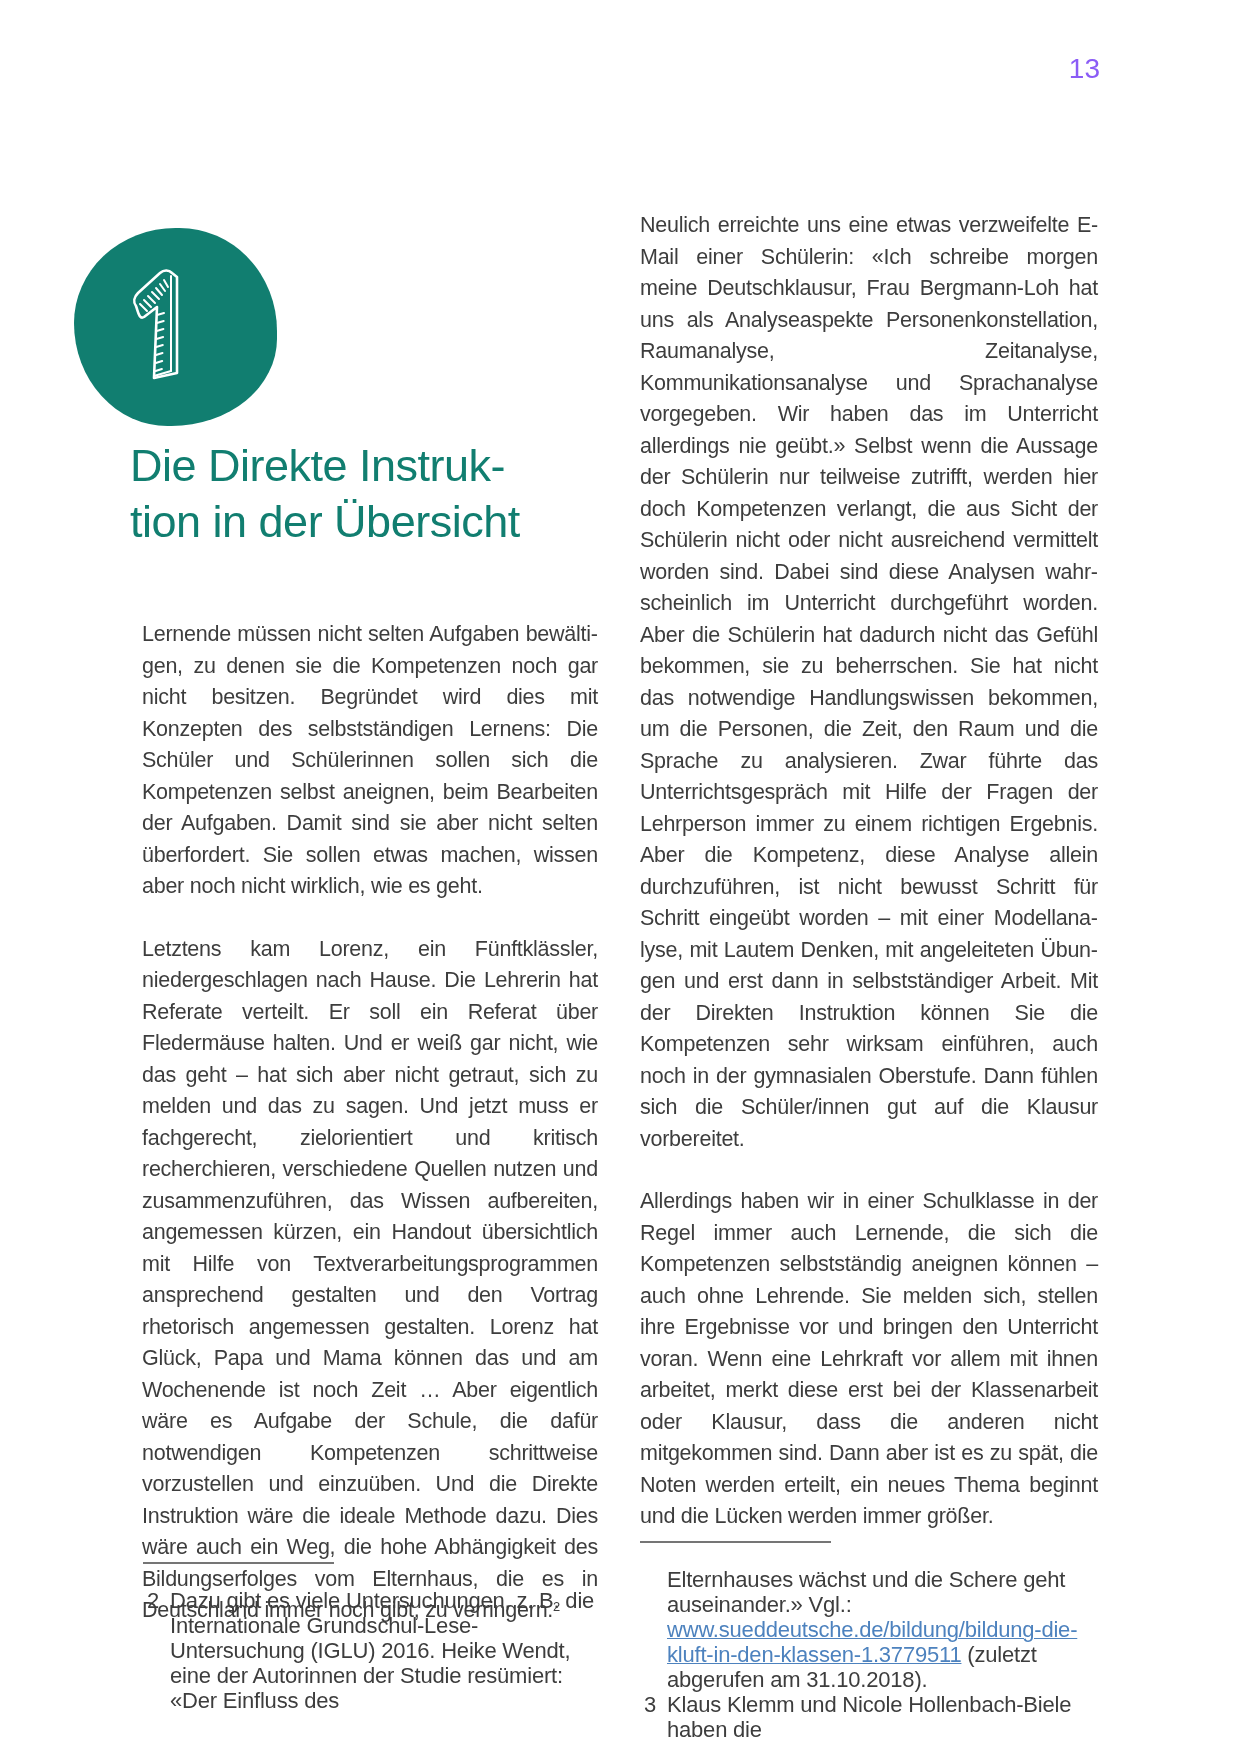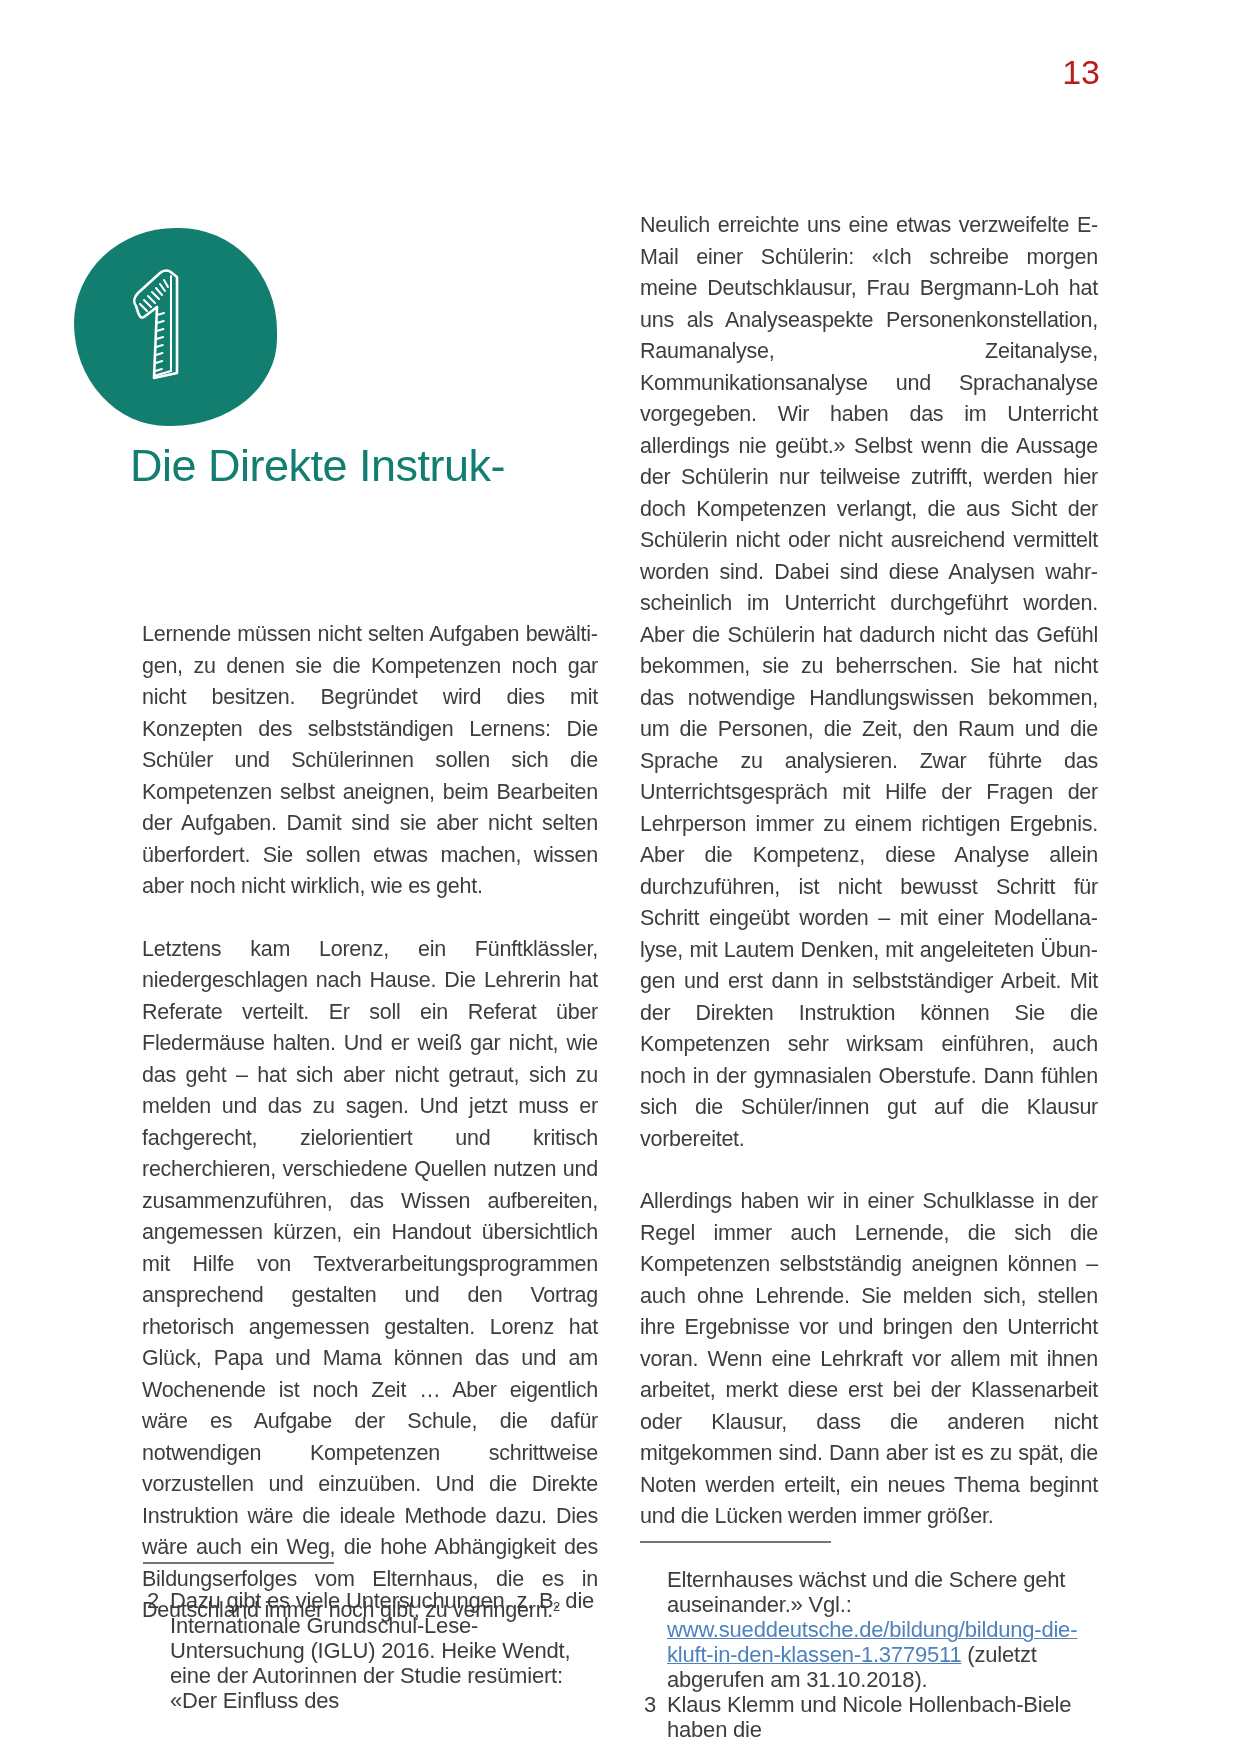--- a/index.html
+++ b/index.html
@@ -11,23 +11,23 @@
     font-family: "Liberation Sans", sans-serif;
     color: #3d3d3d;
     overflow: hidden;
   }
   .page-number {
     position: absolute;
     top: 53px;
     left: 960px;
     width: 140px;
     text-align: right;
-    font-size: 34px;
+    font-size: 28px;
     font-weight: 400;
-    color: #b91c1c;
+    color: #8b5cf6;
   }
   .chapter-badge {
     position: absolute;
     left: 74px;
     top: 228px;
     width: 203px;
     height: 198px;
     background: #117e70;
     border-radius: 51% 49% 53% 47% / 49% 53% 45% 53%;
     display: flex;
@@ -109,20 +109,21 @@
         <path d="M58,15 L58,110" stroke-width="2"></path>
         <path d="M58,110 L41,115" stroke-width="2"></path>
         <path stroke-width="2" d="M27,43 L34,50 M31,39 L38,46 M35,35 L42,42 M39,31 L46,38 M43,27 L49,34 M47,23 L52,30 M51,19 L55,26"></path>
         <path stroke-width="2" d="M44,54 L51,52 M43.8,62 L50.7,60 M43.6,70 L50.4,68 M43.4,78 L50.1,76 M43.2,86 L49.8,84 M43,94 L49.5,92 M42.8,102 L49.2,100 M42.6,110 L48.9,108"></path>
       </g>
     </svg>
   </div>
 
   <h1 class="chapter-title">
     <span class="line">Die Direkte Instruk-</span>
+    <span class="line">tion in der Übersicht</span>
   </h1>
 
   <div class="col col-left">
     <p><span>Lernende müssen nicht selten Aufgaben bewälti­gen, zu denen sie die Kompetenzen noch gar nicht besitzen. Begründet wird dies mit Konzepten des selbstständigen Lernens: Die Schüler und Schüle­rinnen sollen sich die Kompetenzen selbst aneignen, beim Bearbeiten der Aufgaben. Damit sind sie aber nicht selten überfordert. Sie sollen etwas machen, wissen aber noch nicht wirklich, wie es geht.</span></p>
     <p><span>Letztens kam Lorenz, ein Fünftklässler, niederge­schlagen nach Hause. Die Lehrerin hat Referate verteilt. Er soll ein Referat über Fledermäuse halten. Und er weiß gar nicht, wie das geht – hat sich aber nicht getraut, sich zu melden und das zu sagen. Und jetzt muss er fachgerecht, zielorientiert und kri­tisch recherchieren, verschiedene Quellen nutzen und zusammenzuführen, das Wissen aufbereiten, angemessen kürzen, ein Handout übersichtlich mit Hilfe von Textverarbeitungsprogrammen anspre­chend gestalten und den Vortrag rhetorisch ange­messen gestalten. Lorenz hat Glück, Papa und Mama können das und am Wochenende ist noch Zeit … Aber eigentlich wäre es Aufgabe der Schule, die dafür notwendigen Kompetenzen schrittweise vorzustellen und einzuüben. Und die Direkte Instruk­tion wäre die ideale Methode dazu. Dies wäre auch ein Weg, die hohe Abhängigkeit des Bildungserfol­ges vom Elternhaus, die es in Deutschland immer noch gibt, zu verringern.</span><sup>2</sup></p>
   </div>
 
   <div class="col col-right">
     <p><span>Neulich erreichte uns eine etwas verzweifelte E-Mail einer Schülerin: «Ich schreibe morgen meine Deutschklausur, Frau Bergmann-Loh hat uns als Analyseaspekte Personenkonstellation, Raum­analyse, Zeitanalyse, Kommunikationsanalyse und Sprachanalyse vorgegeben. Wir haben das im Unterricht allerdings nie geübt.» Selbst wenn die Aussage der Schülerin nur teilweise zutrifft, wer­den hier doch Kompetenzen verlangt, die aus Sicht der Schülerin nicht oder nicht ausreichend vermit­telt worden sind. Dabei sind diese Analysen wahr­scheinlich im Unterricht durchgeführt worden. Aber die Schülerin hat dadurch nicht das Gefühl bekom­men, sie zu beherrschen. Sie hat nicht das not­wendige Handlungswissen bekommen, um die Personen, die Zeit, den Raum und die Sprache zu analysieren. Zwar führte das Unterrichtsgespräch mit Hilfe der Fragen der Lehrperson immer zu einem richtigen Ergebnis. Aber die Kompetenz, diese Ana­lyse allein durchzuführen, ist nicht bewusst Schritt für Schritt eingeübt worden – mit einer Modellana­lyse, mit Lautem Denken, mit angeleiteten Übun­gen und erst dann in selbstständiger Arbeit. Mit der Direkten Instruktion können Sie die Kompetenzen sehr wirksam einführen, auch noch in der gymna­sialen Oberstufe. Dann fühlen sich die Schüler/innen gut auf die Klausur vorbereitet.</span></p>
     <p><span>Allerdings haben wir in einer Schulklasse in der Regel immer auch Lernende, die sich die Kompe­tenzen selbstständig aneignen können – auch ohne Lehrende. Sie melden sich, stellen ihre Ergebnisse vor und bringen den Unterricht voran. Wenn eine Lehrkraft vor allem mit ihnen arbeitet, merkt diese erst bei der Klassenarbeit oder Klausur, dass die anderen nicht mitgekommen sind. Dann aber ist es zu spät, die Noten werden erteilt, ein neues Thema beginnt und die Lücken werden immer größer.</span></p>

